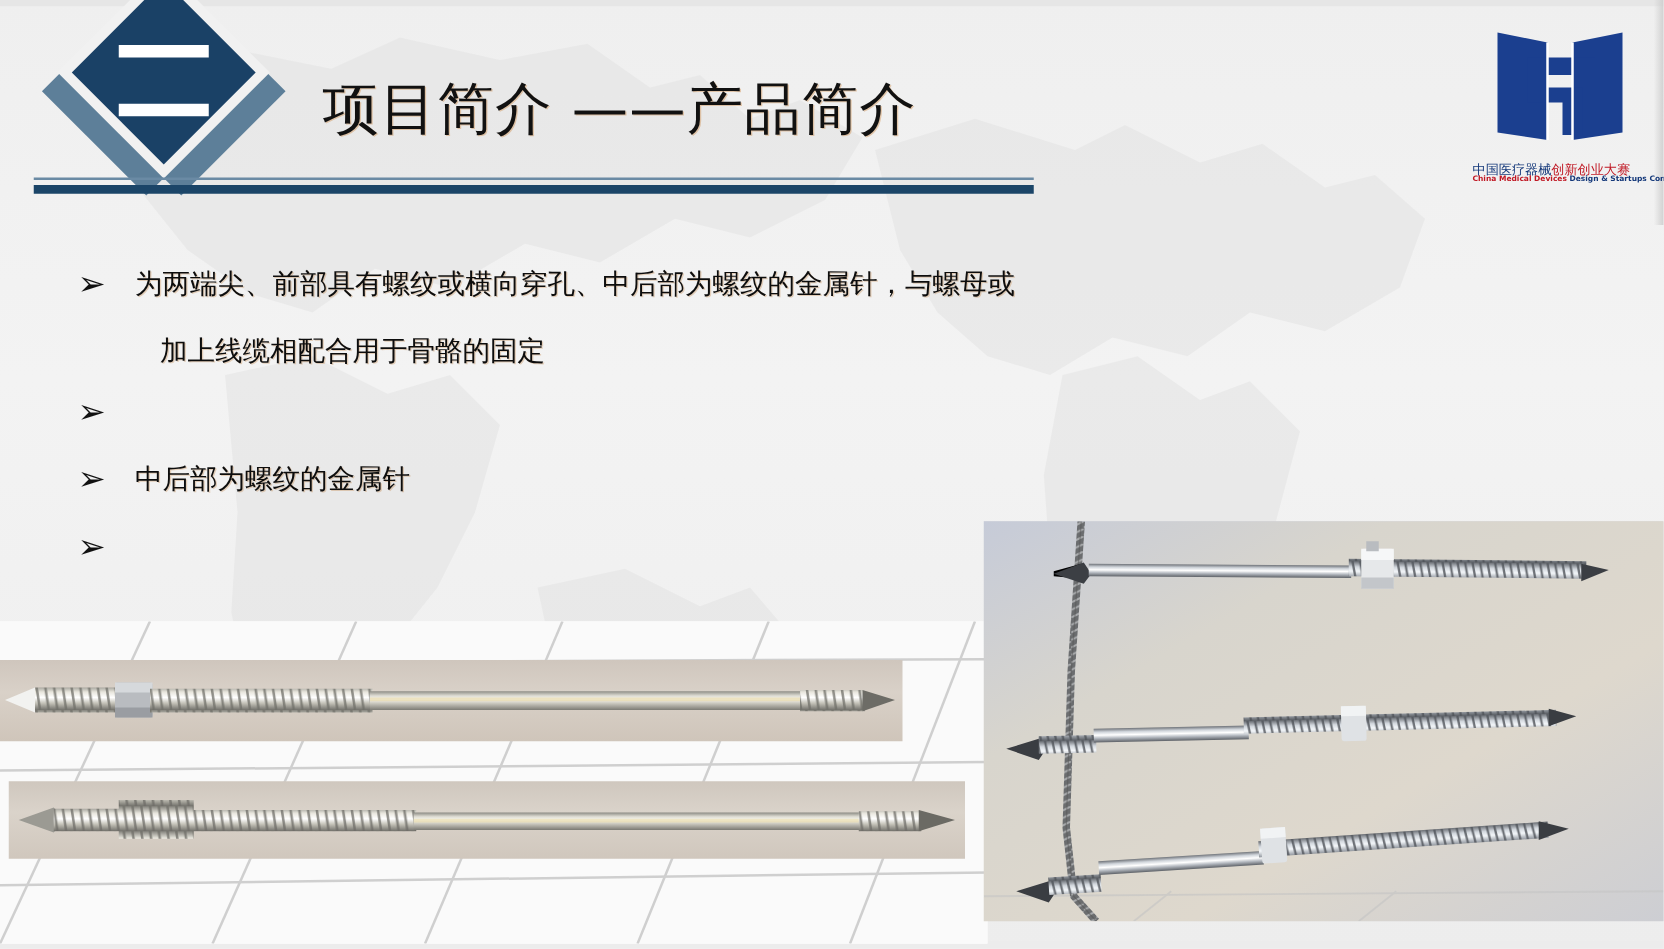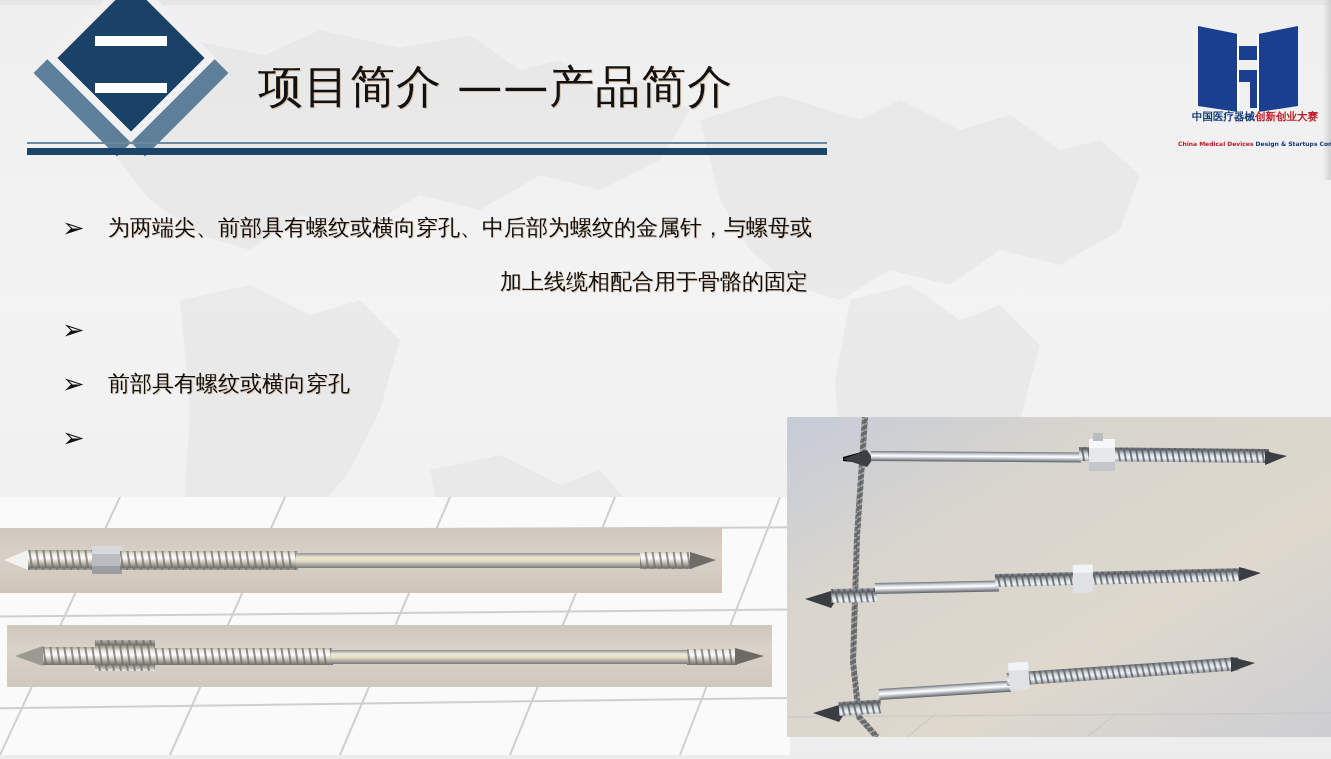--- a/index.html
+++ b/index.html
@@ -65,22 +65,22 @@
   
   .divider{position:absolute;left:27px;top:142px;width:800px;height:14px;}
   .divider .thin{position:absolute;left:0;top:0;width:800px;height:2px;background:#6a8aa4;}
   .divider .thick{position:absolute;left:0;top:6px;width:800px;height:7px;background:#1b4568;}
 
   
   .complogo{position:absolute;left:1178px;top:14px;width:140px;height:150px;}
   .complogo .mark{position:absolute;left:14px;top:6px;width:112px;height:100px;}
   .complogo .mark svg{display:block;}
   .complogo .cn{
-    position:absolute;left:0;top:96px;width:140px;text-align:right;
-    font-size:10.5px;font-weight:bold;color:#14387a;white-space:nowrap;
+    position:absolute;left:0;top:115px;width:140px;text-align:left;
+    font-size:10.5px;font-weight:normal;color:#14387a;white-space:nowrap;
     font-family:"DejaVu Sans","Liberation Sans",sans-serif;
   }
   .complogo .cn .red{color:#c01824;}
   .complogo .en{
     position:absolute;left:0;top:126px;width:140px;text-align:center;
     font-size:6px;font-weight:bold;color:#14387a;white-space:nowrap;
     font-family:"DejaVu Sans","Liberation Sans",sans-serif;
   }
   .complogo .en .red{color:#c01824;}
   .rightedge{
@@ -94,21 +94,21 @@
   .bmark{
     width:46px;flex:0 0 46px;font-size:27px;color:#111;line-height:48px;
     font-family:"DejaVu Sans","Liberation Sans",sans-serif;
   }
   .btxt{
     font-size:22px;line-height:48px;color:#0d0d0d;
     font-family:"DejaVu Sans","Liberation Sans",sans-serif;
     text-shadow:1px 1px 0 rgba(190,120,50,.30);
     white-space:nowrap;
   }
-  .bcont{margin-left:24px;text-align:center;}
+  .bcont{margin-left:66px;}
 
   
   .tilefloor{
     position:absolute;left:0px;top:497px;width:790px;height:258px;
     background:#fbfbfb;overflow:hidden;
   }
   .tilefloor .grid{position:absolute;left:-60px;top:0;width:920px;height:258px;}
 
   
   .photo1{
@@ -208,21 +208,21 @@
 
     <div>
       <div class="bline">
         <span class="bmark">➢</span>
       </div>
     </div>
 
     <div>
       <div class="bline">
         <span class="bmark">➢</span>
-        <span class="btxt">前部具有螺纹或横向穿孔</span>
+        <span class="btxt">中后部为螺纹的金属针</span>
       </div>
     </div>
 
     <div>
       <div class="bline">
         <span class="bmark">➢</span>
       </div>
     </div>
 
   </div>

